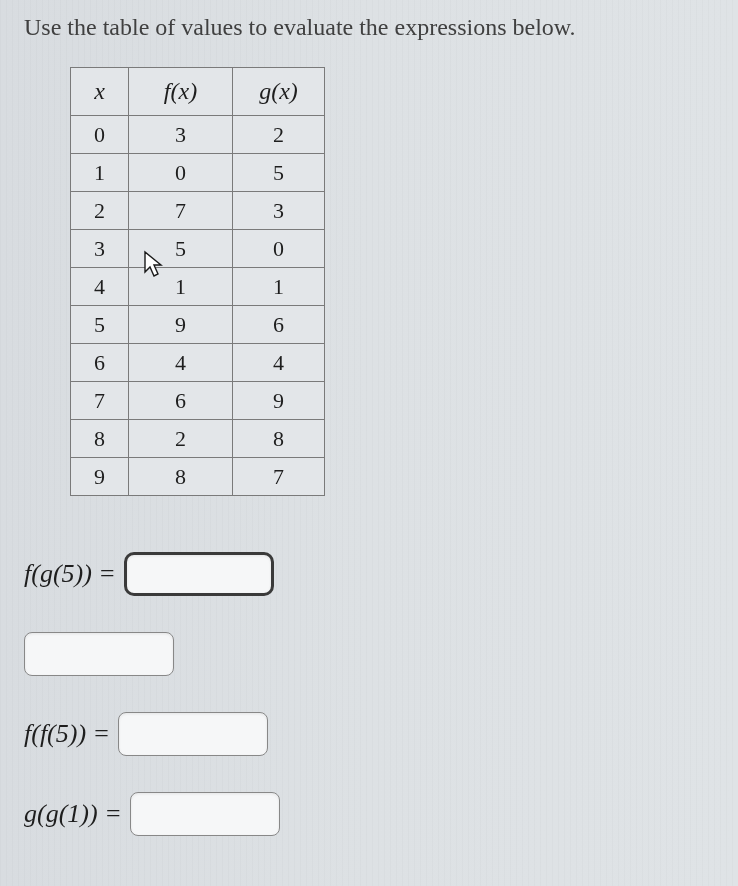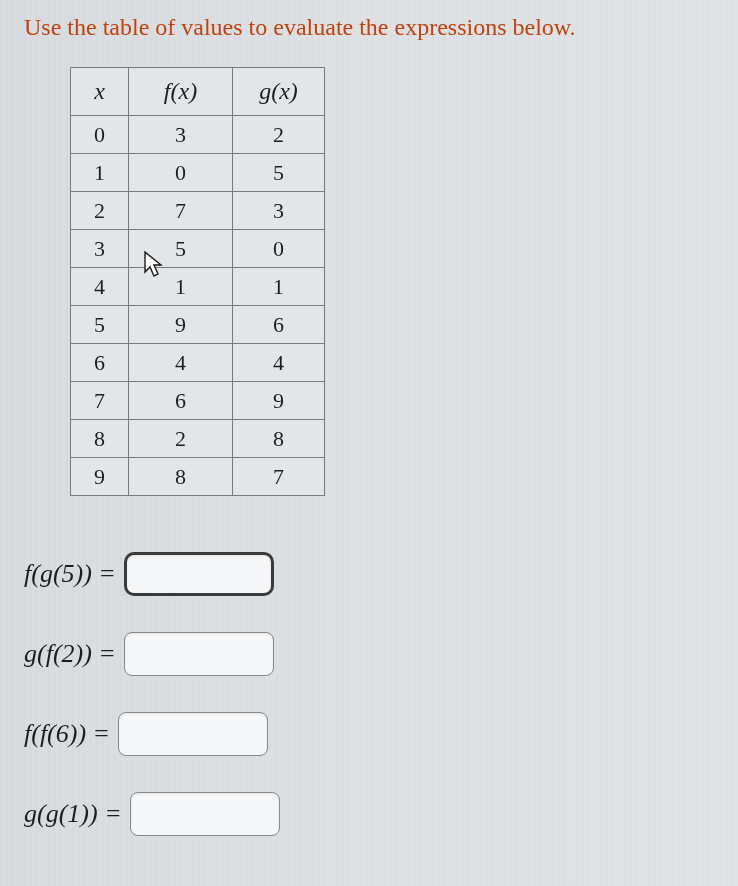--- a/index.html
+++ b/index.html
@@ -22,21 +22,21 @@
     background: repeating-linear-gradient(90deg, rgba(0,0,0,0.02) 0 1px, transparent 1px 6px);
     pointer-events: none;
   }
   .page {
     padding: 14px 18px 20px 22px;
     position: relative;
     z-index: 1;
   }
   .instruction {
     font-size: 24px;
-    color: #c2410c;
+    color: #404040;
     margin: 0 0 26px 2px;
   }
   .table-wrap {
     margin-left: 48px;
     margin-bottom: 56px;
     position: relative;
     width: max-content;
   }
   table.func {
     border-collapse: collapse;
@@ -179,25 +179,24 @@
       </svg>
     </span>
   </div>
 
   <div class="expressions" id="expressions">
       <div class="expr-row">
         <span class="expr-label">f(g(5)) =</span>
         <input type="text" class="answer-box focused" style="">
       </div>
       <div class="expr-row">
-        <span class="expr-label">g(f(2)) =</span>
         <input type="text" class="answer-box" style="">
       </div>
       <div class="expr-row">
-        <span class="expr-label">f(f(6)) =</span>
+        <span class="expr-label">f(f(5)) =</span>
         <input type="text" class="answer-box" style="">
       </div>
       <div class="expr-row">
         <span class="expr-label">g(g(1)) =</span>
         <input type="text" class="answer-box" style="">
       </div>
     </div>
 
 </div>
 

